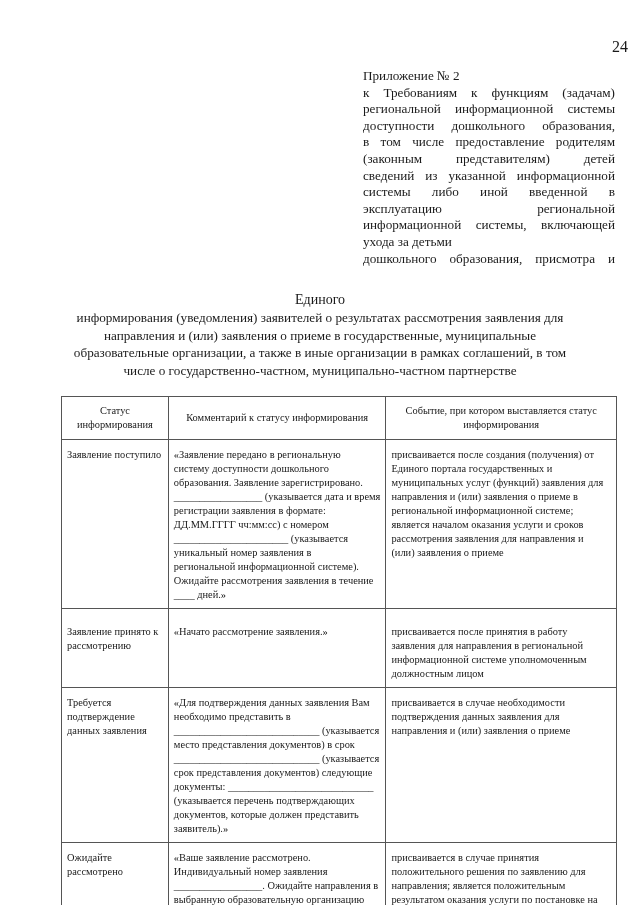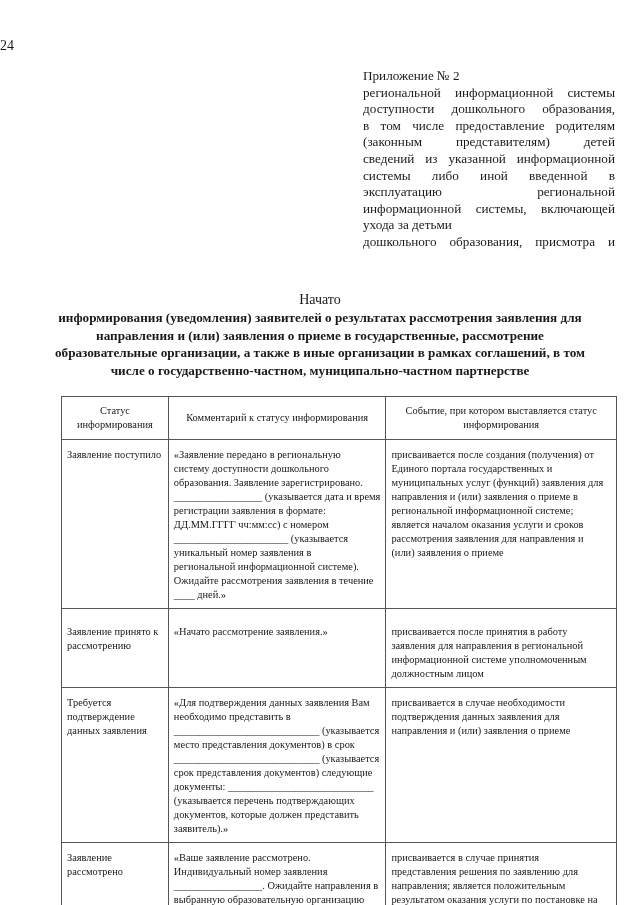--- a/index.html
+++ b/index.html
@@ -1,59 +1,60 @@
 <!DOCTYPE html>
 <html><head>
 <meta charset="utf-8">
 <style>
   html, body { margin: 0; padding: 0; background: #ffffff; }
   body { width: 640px; height: 905px; position: relative; overflow: hidden;
          font-family: "Liberation Serif", "DejaVu Serif", serif; color: #1a1a1a; }
-  .page-number { position: absolute; top: 38px; left: 0; width: 628px; text-align: left; font-size: 14px; }
+  .page-number { position: absolute; top: 38px; left: 0; width: 628px; text-align: right; font-size: 16px; }
   .appendix { position: absolute; left: 363px; top: 68px; width: 252px; font-size: 13.2px; line-height: 16.6px; }
   .appendix .line { display: block; text-align: justify; text-align-last: justify; white-space: nowrap; }
   .appendix .line.last { text-align-last: left; }
   .appendix .line.first { text-align-last: left; }
   .title { position: absolute; top: 291px; left: 40px; width: 560px; text-align: center; font-size: 14px; line-height: 17.5px; }
   .subtitle { position: absolute; top: 309px; left: 40px; width: 560px; text-align: center; font-size: 13.2px; line-height: 17.5px; }
-  .subtitle span { display: block; white-space: nowrap; font-weight: bold; }
+  .subtitle span { display: block; white-space: nowrap; }
   table.status-table { position: absolute; left: 61px; top: 396px; width: 556px; border-collapse: collapse;
          font-size: 10.4px; line-height: 14px; }
   table.status-table td, table.status-table th { border: 1px solid #555; vertical-align: top; padding: 4px 5px 6px 5px; font-weight: normal; }
   table.status-table th { text-align: center; padding: 6px 5px; height: 30px; vertical-align: middle; }
   col.c1 { width: 111px; } col.c2 { width: 195px; } col.c3 { width: 250px; }
   .cell-line { display: block; white-space: nowrap; }
   tr.r1 td { height: 136px; padding-top: 8px; margin-left: 24px; }
   tr.r2 td { height: 52px; padding-top: 16px; }
   tr.r3 td { height: 116px; padding-top: 8px; }
   tr.r4 td { height: 66px; padding-top: 8px; }
 </style>
 </head>
 <body>
 
 <div class="page-number">24</div>
 
 <div class="appendix">
   <span class="line first">Приложение № 2</span>
+  <span class="line">к Требованиям к функциям (задачам)</span>
   <span class="line">региональной информационной системы</span>
   <span class="line">доступности дошкольного образования,</span>
   <span class="line">в том числе предоставление родителям</span>
   <span class="line">(законным представителям) детей</span>
   <span class="line">сведений из указанной информационной</span>
   <span class="line">системы либо иной введенной в</span>
   <span class="line">эксплуатацию региональной</span>
   <span class="line">информационной системы, включающей</span>
   <span class="line last">ухода за детьми</span>
   <span class="line">дошкольного образования, присмотра и</span>
 </div>
 
-<div class="title">Начато</div>
+<div class="title">Единого</div>
 <div class="subtitle">
   <span>информирования (уведомления) заявителей о результатах рассмотрения заявления для</span>
-  <span>направления и (или) заявления о приеме в государственные, рассмотрение</span>
+  <span>направления и (или) заявления о приеме в государственные, муниципальные</span>
   <span>образовательные организации, а также в иные организации в рамках соглашений, в том</span>
   <span>числе о государственно-частном, муниципально-частном партнерстве</span>
 </div>
 
 <table class="status-table">
   <colgroup>
       <col class="c1">
       <col class="c2">
       <col class="c3">
     </colgroup>
@@ -127,30 +128,30 @@
           <span class="cell-line">заявитель).»</span>
         </td>
         <td>
           <span class="cell-line">присваивается в случае необходимости</span>
           <span class="cell-line">подтверждения данных заявления для</span>
           <span class="cell-line">направления и (или) заявления о приеме</span>
         </td>
       </tr>
       <tr class="r4">
         <td>
-          <span class="cell-line">Заявление</span>
+          <span class="cell-line">Ожидайте</span>
           <span class="cell-line">рассмотрено</span>
         </td>
         <td>
           <span class="cell-line"> «Ваше заявление рассмотрено.</span>
           <span class="cell-line">Индивидуальный номер заявления</span>
           <span class="cell-line">_________________. Ожидайте направления в</span>
           <span class="cell-line">выбранную образовательную организацию</span>
         </td>
         <td>
           <span class="cell-line">присваивается в случае принятия</span>
-          <span class="cell-line">представления решения по заявлению для</span>
+          <span class="cell-line">положительного решения по заявлению для</span>
           <span class="cell-line">направления; является положительным</span>
           <span class="cell-line">результатом оказания услуги по постановке на</span>
         </td>
       </tr>
     </tbody>
 </table>
 
 </body></html>

